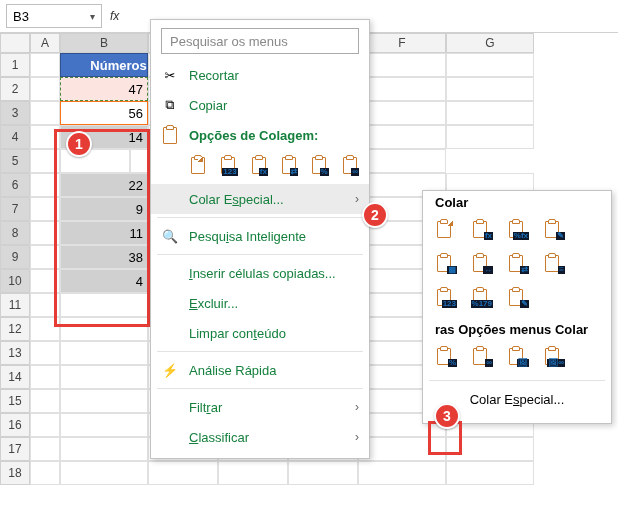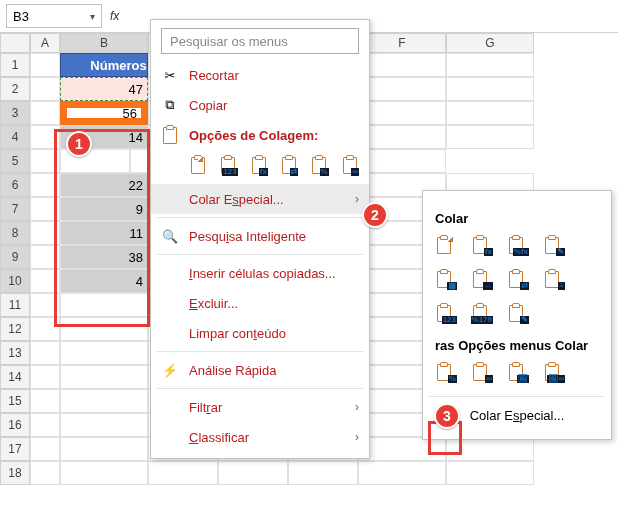--- a/index.html
+++ b/index.html
@@ -41,26 +41,26 @@
 .badge { position: absolute; width: 26px; height: 26px; background: #e63c36; border-radius: 50%; color: #fff; font-weight: 700; font-size: 14px; display:flex; align-items:center; justify-content:center; border: 2px solid #fff; box-shadow: 0 1px 2px rgba(0,0,0,.3); z-index: 50; }
 .badge.b1 { top: 131px; left: 66px; }
 .badge.b2 { top: 202px; left: 362px; }
 .badge.b3 { top: 403px; left: 434px; }
 
 .context-menu { position: absolute; top: 5px; left: 150px; width: 220px; background: #fff; border: 1px solid #c3c3c3; box-shadow: 2px 2px 6px rgba(0,0,0,.2); padding-bottom: 6px; z-index: 20; margin-top: 14px; }
 .context-menu .searchbox { margin: 8px 10px 6px; border: 1px solid #aaa; height: 26px; padding: 0 8px; font-size: 13px; color: #888; display:flex; align-items:center; }
 .menu-item { display: flex; align-items: center; height: 30px; padding: 0 10px; gap: 10px; cursor: default; }
 .menu-item.hover { background: #ebebeb; }
 .menu-item .ico { width: 18px; height: 18px; display:flex; align-items:center; justify-content:center; }
-.menu-item .lbl { flex: 1; font-size: 13px; color: #b91c1c; }
+.menu-item .lbl { flex: 1; font-size: 13px; color: #15803d; }
 .menu-item .arrow { color: #666; font-size: 12px; }
 .paste-row { display:flex; gap: 12px; padding: 4px 10px 8px 38px; }
 .sep { height: 1px; background: #e2e2e2; margin: 3px 6px; }
 
-.submenu { position: absolute; top: 190px; left: 422px; width: 190px; background: #fff; border: 1px solid #c3c3c3; box-shadow: 2px 2px 6px rgba(0,0,0,.2); padding: 16px 0 8px; z-index: 30; }
+.submenu { position: absolute; top: 190px; left: 422px; width: 190px; background: #fff; border: 1px solid #c3c3c3; box-shadow: 2px 2px 6px rgba(0,0,0,.2); padding: 0 0 8px; z-index: 30; }
 .submenu .sect-title { font-weight: 600; font-size: 13px; padding: 4px 12px 6px; }
 .submenu .icon-row { display: flex; gap: 14px; padding: 2px 12px 10px; }
 .submenu .menu-link { padding: 8px 12px; text-align: center; font-size: 13px; }
 .sel-box { position: absolute; top: 421px; left: 428px; width: 34px; height: 34px; border: 3px solid #e63c36; z-index: 40; }
 
 .clip-icon { width: 22px; height: 22px; position: relative; display:inline-block; }
 .clip-icon .board { position:absolute; top:3px; left:2px; width:14px; height:17px; border:1.5px solid #c87a2e; border-radius:1px; background:#fff; }
 .clip-icon .clip { position:absolute; top:1px; left:5px; width:8px; height:5px; border:1.5px solid #c87a2e; border-radius:2px 2px 0 0; background:#fff; }
 .clip-icon .tag { position:absolute; bottom:0; right:0; font-size:8px; font-weight:700; color:#1a6fb8; background:#0f172a; padding:0 1px; line-height: 8px; }
 .clip-icon .corner-peel { position:absolute; top:3px; right:4px; width:5px; height:5px; background:linear-gradient(135deg, #fff 48%, #c87a2e 50%); }
@@ -109,21 +109,21 @@
       <div class="cell C"></div>
         <div class="cell D"></div>
         <div class="cell E"></div>
         <div class="cell F"></div>
         <div class="cell G"></div>
     </div>
 
     <div class="row">
         <div class="rowh sel">3</div>
         <div class="cell A"></div>
-        <div class="cell B" style="background:#fff;border:7px solid #f97316;">56</div>
+        <div class="cell B" style="background:#fff;border:1px solid #f97316;">56</div>
         <div class="cell C"></div>
         <div class="cell D"></div>
         <div class="cell E"></div>
         <div class="cell F"></div>
         <div class="cell G"></div>
       </div>
     <div class="row">
         <div class="rowh sel">4</div>
         <div class="cell A"></div>
         <div class="cell B selected">14</div>

